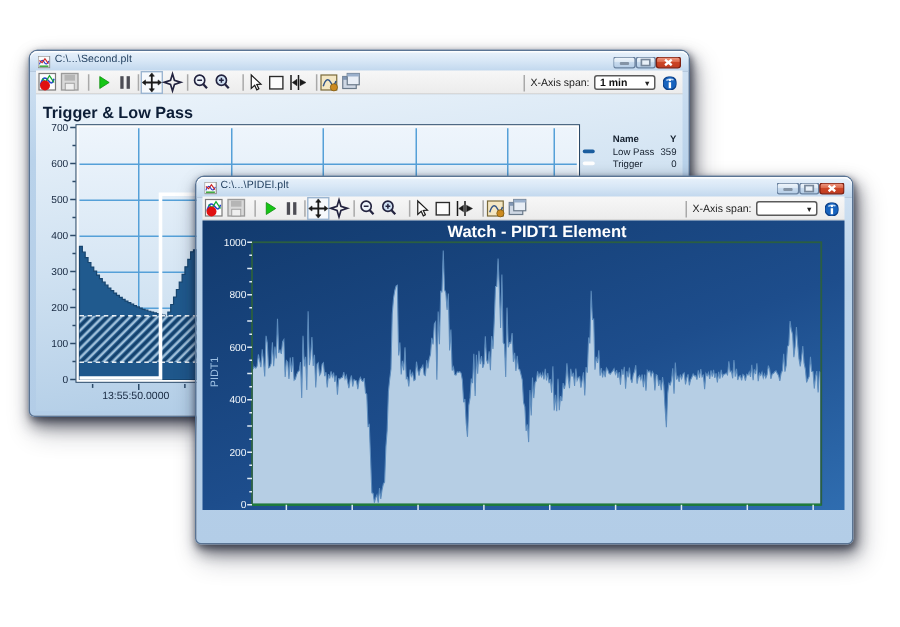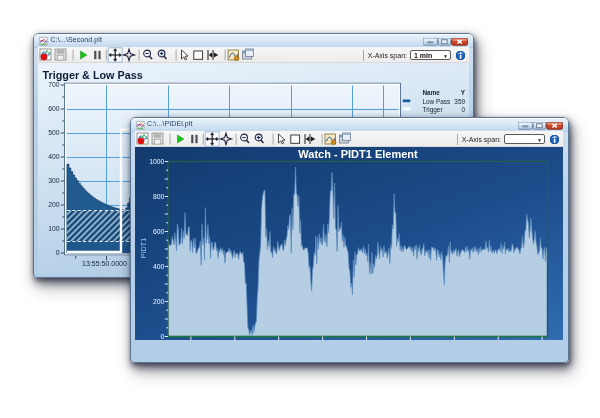--- a/index.html
+++ b/index.html
@@ -131,21 +131,21 @@
 </g>
 <g id="infoicon">
   <circle cx="4.5" cy="4.5" r="4.5" fill="#1763be"></circle>
   <circle cx="4.5" cy="4.5" r="4.5" fill="none" stroke="#0c3f86" stroke-width="0.8"></circle>
   <path d="M2.2,2.6 A4.5,3 0 0 1 7,2.2" stroke="#bcd6f2" stroke-width="1" fill="none"></path>
   <rect x="3.8" y="1.6" width="1.6" height="1.6" rx="0.8" fill="#ffffff"></rect>
   <rect x="3.8" y="3.8" width="1.6" height="4" fill="#ffffff"></rect>
 </g>
 </defs>
 </svg>
-<div class="win" style="left:33px;top:33px;width:439px;height:242.5px">
+<div class="win" style="left:19px;top:33px;width:439px;height:242.5px">
  <div class="tbar">
    <svg width="9" height="9" style="position:absolute;left:5px;top:3px;transform:scale(0.92)">
         <use href="#docicon"></use>
       </svg>
    <span class="ttext">C:\...\Second.plt</span>
    <svg width="45" height="8" style="position:absolute;right:5px;top:4px">
         <use href="#capbtns"></use>
       </svg>
  </div>
  <div class="tools" style="left:4px;right:4px">

